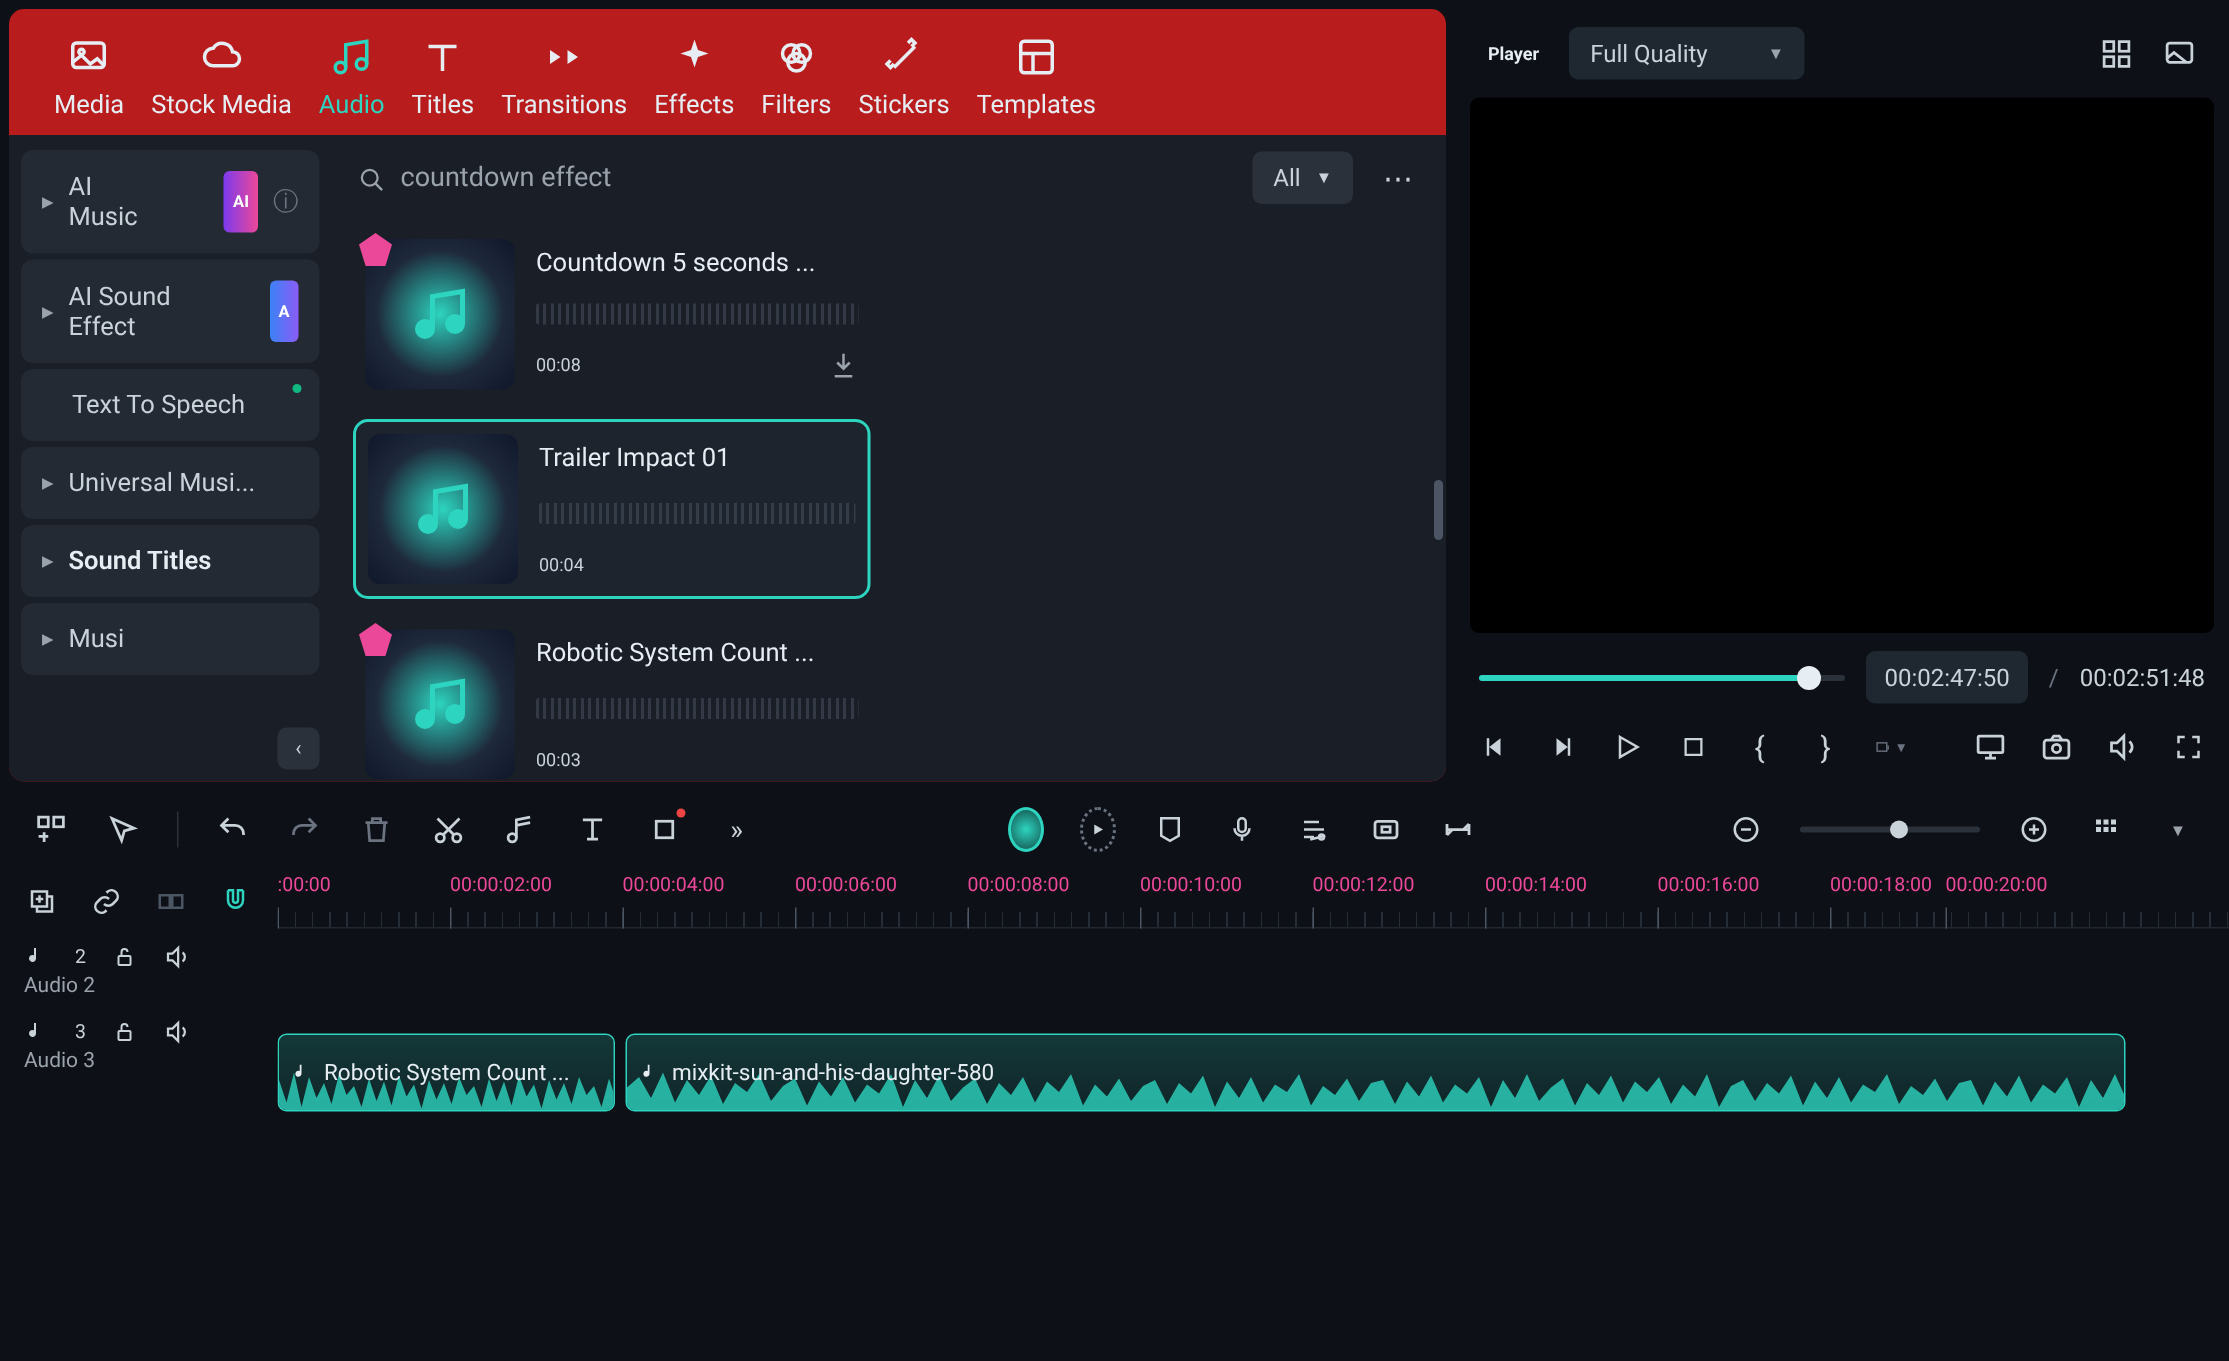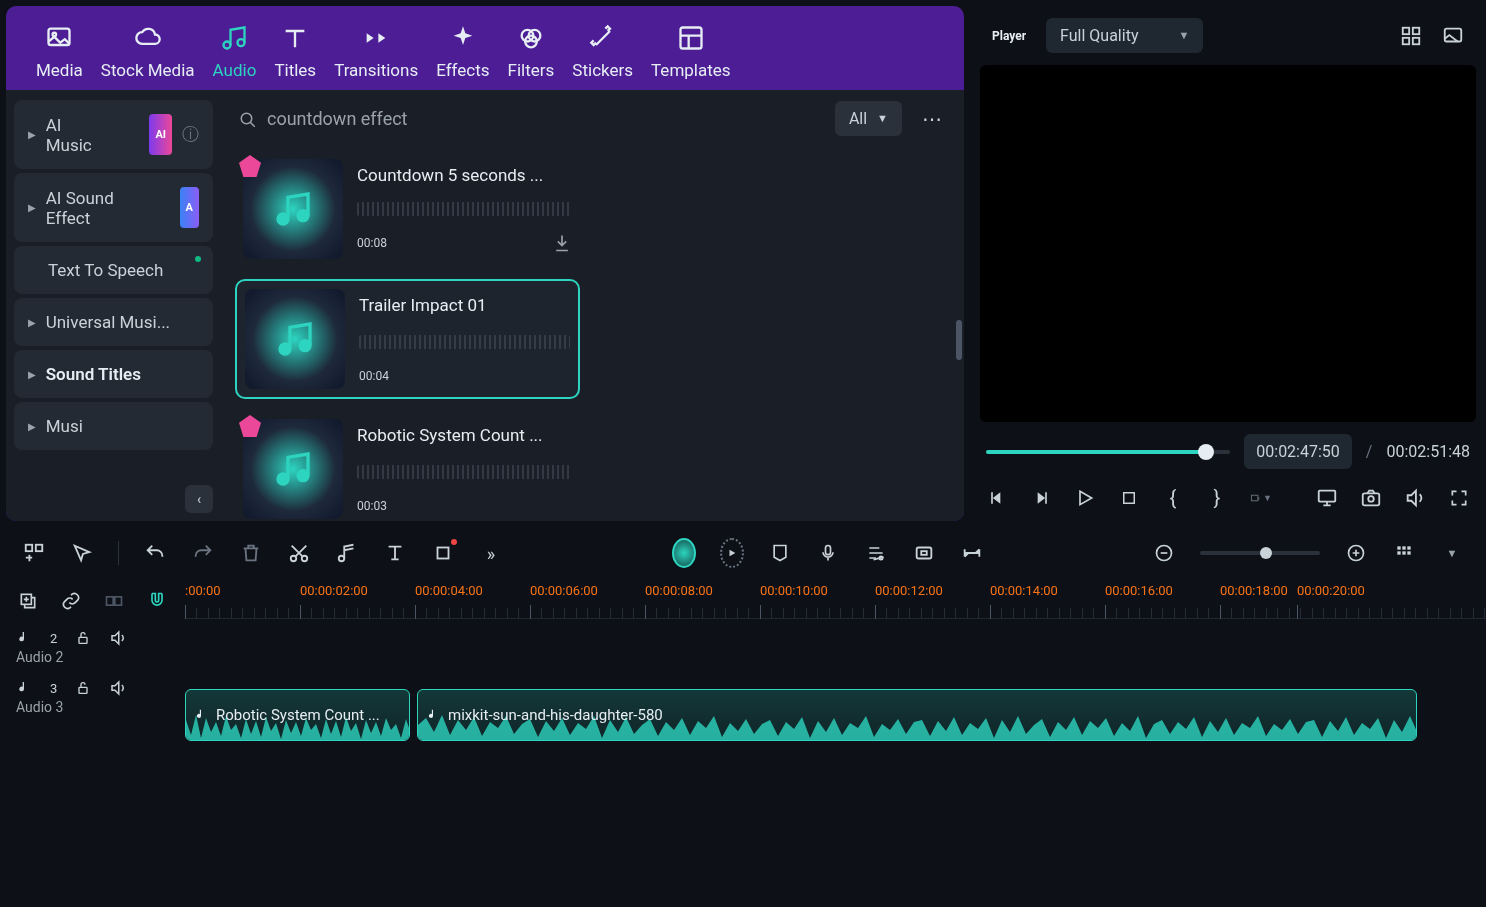--- a/index.html
+++ b/index.html
@@ -1,19 +1,19 @@
 <!DOCTYPE html>
 <html><head>
 <meta charset="utf-8">
 <style>
   * { box-sizing: border-box; margin: 0; padding: 0; font-family: -apple-system, BlinkMacSystemFont, "Segoe UI", Roboto, sans-serif; }
   body { background: #0d1117; color: #c9d1d9; width: 1486px; height: 907px; overflow: hidden; }
   .app { display: flex; flex-direction: column; height: 100%; }
   .top { display: flex; height: 527px; gap: 12px; padding: 6px; }
-  .panel-left { width: 986px; background: #4c1d95; border-radius: 10px; display: flex; flex-direction: column; }
+  .panel-left { width: 986px; background: #b91c1c; border-radius: 10px; display: flex; flex-direction: column; }
   .panel-right { flex: 1; background: #0d1117; display: flex; flex-direction: column; }
   .tabs { display: flex; gap: 18px; padding: 18px 30px 10px; }
   .tab { display: flex; flex-direction: column; align-items: center; gap: 8px; cursor: pointer; color: #e6edf3; font-size: 17px; }
   .tab.active { color: #2dd4bf; }
   .tab-icon { width: 28px; height: 28px; display: flex; align-items: center; justify-content: center; }
   .browser { flex: 1; display: flex; overflow: hidden; background: #1a1f27; border-radius: 0 0 10px 10px; }
   .sidebar { width: 215px; padding: 10px 8px; display: flex; flex-direction: column; gap: 4px; position: relative; }
   .side-item { display: flex; align-items: center; gap: 10px; padding: 14px 14px; border-radius: 8px; cursor: pointer; font-size: 17px; color: #c9d1d9; background: #232a33; position: relative; }
   .side-caret { font-size: 10px; color: #9aa2ab; }
   .ai-badge { background: linear-gradient(90deg,#7c3aed,#ec4899); color: #fff; font-size: 11px; font-weight: 700; padding: 14px 6px; border-radius: 4px; margin-left: 44px; }
@@ -60,21 +60,21 @@
   .zoom-slider { width: 120px; height: 4px; background: #2a313b; border-radius: 2px; position: relative; }
   .zoom-knob { position: absolute; left: 55%; top: 50%; width: 12px; height: 12px; background: #c9d1d9; border-radius: 50%; transform: translate(-50%,-50%); }
   
   .timeline { flex: 1; display: flex; background: #0d1117; overflow: hidden; }
   .tl-left { width: 185px; background: #0d1117; }
   .tl-left-tools { display: flex; gap: 20px; padding: 10px 16px; }
   .track-head { display: flex; align-items: center; gap: 18px; padding: 6px 16px 2px; }
   .track-label { font-size: 14px; color: #9aa2ab; padding: 0 16px 8px; }
   .tl-right { flex: 1; position: relative; overflow: hidden; }
   .ruler { height: 40px; display: flex; align-items: center; position: relative; border-bottom: 1px solid #1f2730; }
-  .tick { position: absolute; font-size: 13px; color: #f97316; top: 4px; }
+  .tick { position: absolute; font-size: 13px; color: #ec4899; top: 4px; }
   .tick::after { content: ''; position: absolute; left: 0; top: 22px; width: 1px; height: 14px; background: #4b5563; }
   .ruler-minor { position: absolute; bottom: 0; left: 0; right: 0; height: 10px; background: repeating-linear-gradient(90deg, #4b5563 0 1px, transparent 1px 11.5px); opacity: 0.4; }
   .track-row { height: 64px; position: relative; margin-top: 0; }
   .track-row.first { margin-top: 0; }
   .track-row.second { margin-top: 0; }
   .clip { position: absolute; top: 6px; height: 52px; background: linear-gradient(180deg, rgba(45,212,191,0.2), rgba(45,212,191,0.1)); border: 1px solid #2dd4bf; border-radius: 6px; display: flex; align-items: center; padding: 0 8px; gap: 8px; overflow: hidden; }
   .clip-wave { position: absolute; left: 0; right: 0; bottom: 0; height: 30px; opacity: 0.8; }
   .clip-label { font-size: 15px; color: #e6edf3; z-index: 1; white-space: nowrap; }
   .clip-icon { z-index: 1; }
   svg { display: block; }

